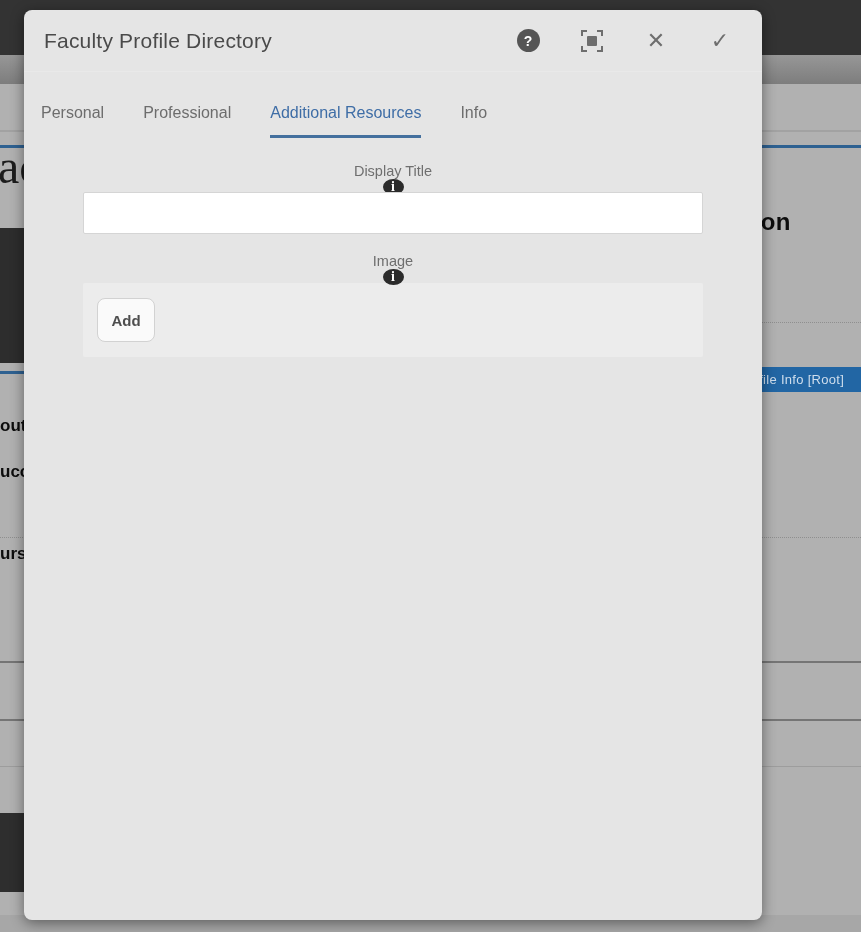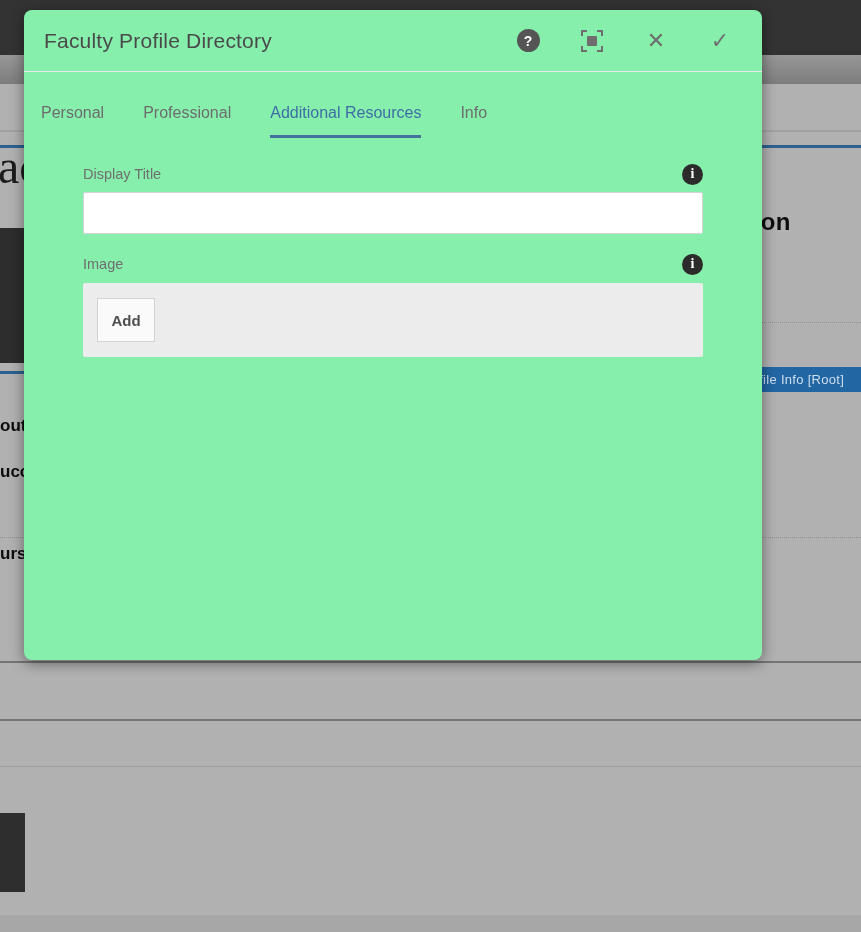--- a/index.html
+++ b/index.html
@@ -24,47 +24,47 @@
   .bg-dotted-full{left:0;top:537px;width:861px;border-top:1px dotted #8f8f8f;}
   .bg-label-bar{left:745px;top:367px;width:116px;height:25px;background:#2266a4;color:#cfdeed;
     font-size:13px;line-height:25px;white-space:nowrap;overflow:hidden;padding-left:2px;box-sizing:border-box;letter-spacing:.3px;}
   .bg-rule1{left:0;top:661px;width:861px;height:2px;background:#757575;}
   .bg-rule2{left:0;top:719px;width:861px;height:2px;background:#757575;}
   .bg-rule3{left:0;top:766px;width:861px;height:1px;background:#9d9d9d;}
   .bg-img-left2{left:0;top:813px;width:25px;height:79px;background:#2e2e2e;}
   .bg-bottom-strip{left:0;top:915px;width:861px;height:17px;background:#a7a7a7;}
 
   
-  .modal{position:absolute;left:24px;top:10px;width:738px;height:650px;background:#86efac;
+  .modal{position:absolute;left:24px;top:10px;width:738px;height:910px;background:#e5e5e5;
     border-radius:8px;box-shadow:0 3px 14px rgba(0,0,0,.45);z-index:10;box-sizing:border-box;}
   .modal-header{display:flex;align-items:center;height:61px;padding:0 30px 0 20px;
     border-bottom:1px solid #e9e9e9;margin:0 0 0 0;}
   .modal-title{flex:1;font-size:21px;color:#4a4a4a;font-weight:400;letter-spacing:.2px;}
   .header-actions{display:flex;align-items:center;gap:40px;}
   .icon-btn{width:24px;height:24px;display:flex;align-items:center;justify-content:center;cursor:pointer;}
   .help-circle{width:23px;height:23px;border-radius:50%;background:#555555;color:#ffffff;
     font-size:14px;font-weight:bold;display:flex;align-items:center;justify-content:center;}
   .glyph{font-size:22px;color:#6e6e6e;line-height:1;}
 
   .tabs{display:flex;gap:39px;padding:32px 0 0 17px;border-bottom:0;}
   .tab{font-size:16px;color:#6d6d6d;padding-bottom:13px;cursor:pointer;}
   .tab.active{color:#3e6da6;border-bottom:3px solid #44709e;font-weight:400;}
 
   .dialog-content{padding:25px 59px 0 59px;}
-  .field-row{display:flex;align-items:center;justify-content:space-between;height:22px;}
+  .field-row{display:flex;align-items:center;justify-content:space-between;height:22px;flex-direction:column;}
   .field-label{font-size:14.5px;color:#6f6f6f;}
   .info-circle{width:21px;height:21px;border-radius:50%;background:#2b2b2b;color:#ffffff;
     font-family:"Liberation Serif",serif;font-weight:bold;font-size:14px;
     display:flex;align-items:center;justify-content:center;cursor:pointer;}
   .text-input{margin-top:7px;width:100%;height:42px;box-sizing:border-box;border:1px solid #d5d5d5;
     background:#ffffff;border-radius:2px;font-size:15px;padding:0 10px;color:#333;outline:none;}
   .links-block{margin-top:19px;}
   .links-panel{margin-top:8px;height:74px;background:#ececec;border-radius:2px;}
   .add-button{margin:15px 0 0 14px;width:58px;height:44px;background:#fafafa;border:1px solid #d2d2d2;
-    border-radius:0;font-family:"Liberation Sans",sans-serif;font-size:15px;font-weight:bold;color:#4e4e4e;cursor:pointer;}
+    border-radius:8px;font-family:"Liberation Sans",sans-serif;font-size:15px;font-weight:bold;color:#4e4e4e;cursor:pointer;}
 </style>
 </head>
 <body>
 
 <div class="stage">
 
   <div>
     <div class="bg bg-topbar"></div>
     <div class="bg bg-toolstrip"></div>
     <div class="bg bg-line-subtle"></div>

